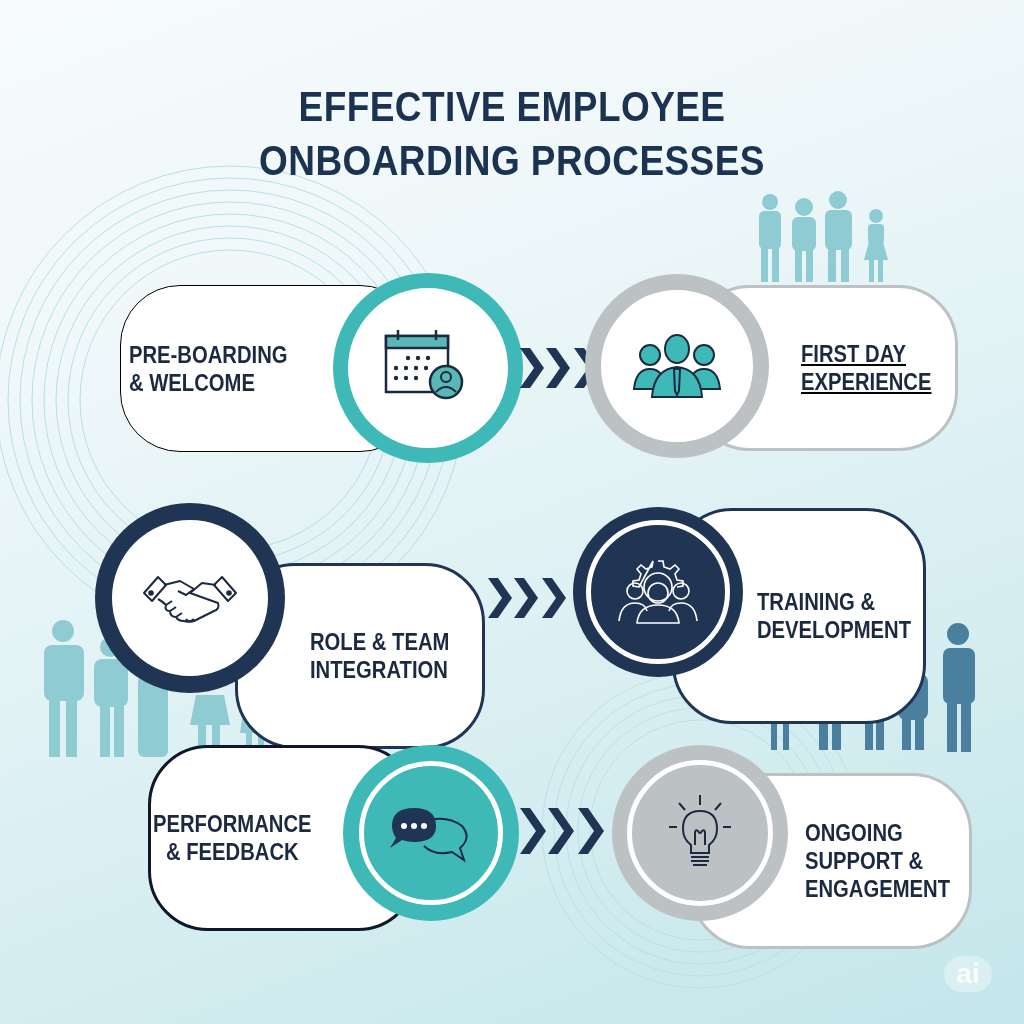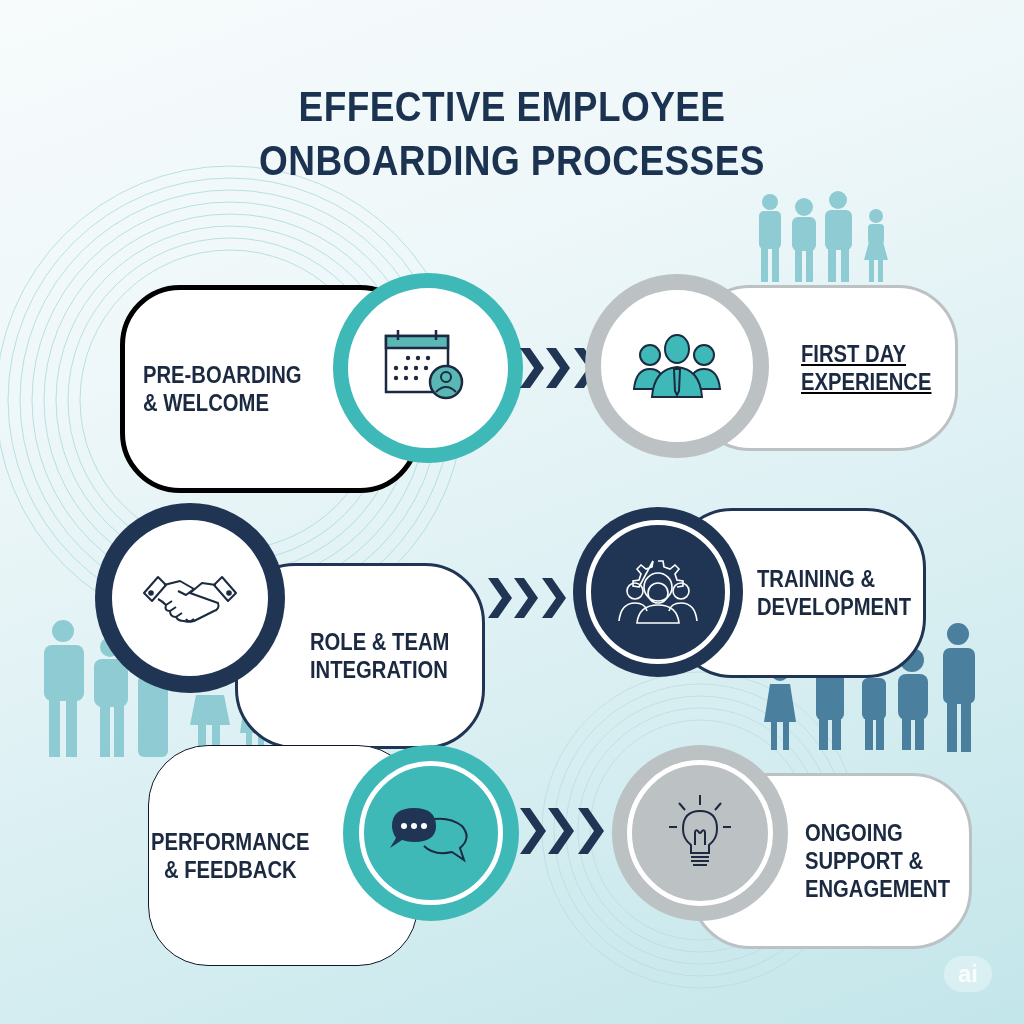--- a/index.html
+++ b/index.html
@@ -31,21 +31,21 @@
   }
   .circle .inner {
     border-radius: 50%; box-sizing: border-box; border: 5px solid #fff;
     display: flex; align-items: center; justify-content: center;
   }
   .chev { position: absolute; }
   .people { position: absolute; }
   .badge {
     position: absolute; left: 944px; top: 956px; width: 48px; height: 36px;
     border-radius: 18px; background: rgba(255,255,255,0.35);
-    color: rgba(255,255,255,0.85); font-size: 24px; font-weight: 700;
+    color: rgba(255,255,255,0.85); font-size: 28px; font-weight: 700;
     display: flex; align-items: center; justify-content: center;
   }
 </style>
 </head>
 <body>
 
 <svg class="bg-lines" viewBox="0 0 1024 1024">
   <g fill="none" stroke="#9fd6d8" stroke-width="1" opacity="0.7">
     <circle cx="230" cy="400" r="150"></circle>
       <circle cx="230" cy="400" r="162"></circle>
@@ -129,21 +129,21 @@
       <rect x="138" y="56" width="30" height="46" rx="8"></rect>
       <rect x="142" y="98" width="9" height="34"></rect>
       <rect x="155" y="98" width="9" height="34"></rect>
     <circle cx="198" cy="16" r="11"></circle>
       <rect x="183" y="30" width="32" height="56" rx="7"></rect>
       <rect x="187" y="82" width="10" height="52"></rect>
       <rect x="201" y="82" width="10" height="52"></rect>
   </g>
 </svg>
 
-<div class="card" style="left:120px;top:285px;width:300px;height:208px;border:5px solid #000000;padding-left:18px;">
+<div class="card" style="left:120px;top:285px;width:300px;height:167px;border:1px solid #000000;padding-left:8px;">
   <span class="label" style="transform-origin:left center;">PRE-BOARDING
 &amp; WELCOME</span>
 </div>
 <div class="circle" style="left:333px;top:273px;width:190px;height:190px;background:#3fb8b8;">
   <div class="inner" style="width:160px;height:160px;background:#fff;">
     <svg width="100" height="80" viewBox="0 0 100 80">
       <rect x="8" y="8" width="62" height="56" fill="#fff" stroke="#1b2a40" stroke-width="2.5"></rect>
       <rect x="8" y="8" width="62" height="12" fill="#5ab8b4" stroke="#1b2a40" stroke-width="2.5"></rect>
       <line x1="20" y1="2" x2="20" y2="12" stroke="#1b2a40" stroke-width="2.5"></line>
       <line x1="58" y1="2" x2="58" y2="12" stroke="#1b2a40" stroke-width="2.5"></line>
@@ -216,42 +216,42 @@
 </div>
 
 <svg class="chev" style="left:488px;top:578px;" width="80" height="40" viewBox="0 0 80 40">
   <g fill="#1f3553">
       <polygon points="0,0 10,0 24,20 10,40 0,40 14,20"></polygon>
       <polygon points="26,0 36,0 50,20 36,40 26,40 40,20"></polygon>
       <polygon points="54,0 64,0 78,20 64,40 54,40 68,20"></polygon>
     </g>
 </svg>
 
-<div class="card" style="left:672px;top:508px;width:254px;height:170px;border:3px solid #1f3553;padding-left:82px;">
+<div class="card" style="left:672px;top:508px;width:254px;height:216px;border:3px solid #1f3553;padding-left:82px;">
   <span class="label" style="transform-origin:left center;">TRAINING &amp;
 DEVELOPMENT</span>
 </div>
 <div class="circle" style="left:573px;top:507px;width:170px;height:170px;background:#1f3553;">
   <div class="inner" style="width:144px;height:144px;background:#1f3553;">
     <svg width="90" height="70" viewBox="0 0 90 70">
       <g fill="none" stroke="#fff" stroke-width="1.6">
         <path d="M45 4 L50 4 L51 10 L57 12 L62 8 L66 12 L62 17 L64 23 L70 24 L70 29 L64 30 M26 30 L20 29 L20 24 L26 23 L28 17 L24 12 L28 8 L33 12 L39 10 L40 4 Z"></path>
         <circle cx="45" cy="30" r="14"></circle>
         <circle cx="22" cy="34" r="8"></circle>
           <path d="M6 64 Q8 46 22 46 Q32 46 34 54"></path>
         <circle cx="68" cy="34" r="8"></circle>
           <path d="M84 64 Q82 46 68 46 Q58 46 56 54"></path>
         <circle cx="45" cy="36" r="10"></circle>
           <path d="M24 66 Q26 48 45 48 Q64 48 66 66 Z"></path>
       </g>
     </svg>
   </div>
 </div>
 
-<div class="card" style="left:148px;top:745px;width:270px;height:221px;border:1px solid #0f172a;padding-left:2px;">
+<div class="card" style="left:148px;top:745px;width:270px;height:186px;border:3px solid #0f172a;padding-left:2px;">
   <span class="label" style="text-align:center;transform-origin:left center;">PERFORMANCE
 &amp; FEEDBACK</span>
 </div>
 <div class="circle" style="left:343px;top:745px;width:176px;height:176px;background:#3fb8b8;">
   <div class="inner" style="width:144px;height:144px;background:#3fb8b8;">
     <svg width="90" height="70" viewBox="0 0 90 70">
       <path d="M36 24 Q60 16 76 28 Q86 40 74 50 L78 62 L66 54 Q48 58 38 48" fill="none" stroke="#1b2a40" stroke-width="2"></path>
       <path d="M6 28 Q6 10 28 10 Q50 10 50 28 Q50 44 28 44 Q22 44 16 42 L4 50 L10 40 Q6 34 6 28 Z" fill="#1f3553"></path>
       <circle cx="18" cy="28" r="3" fill="#fff"></circle>
         <circle cx="28" cy="28" r="3" fill="#fff"></circle>

